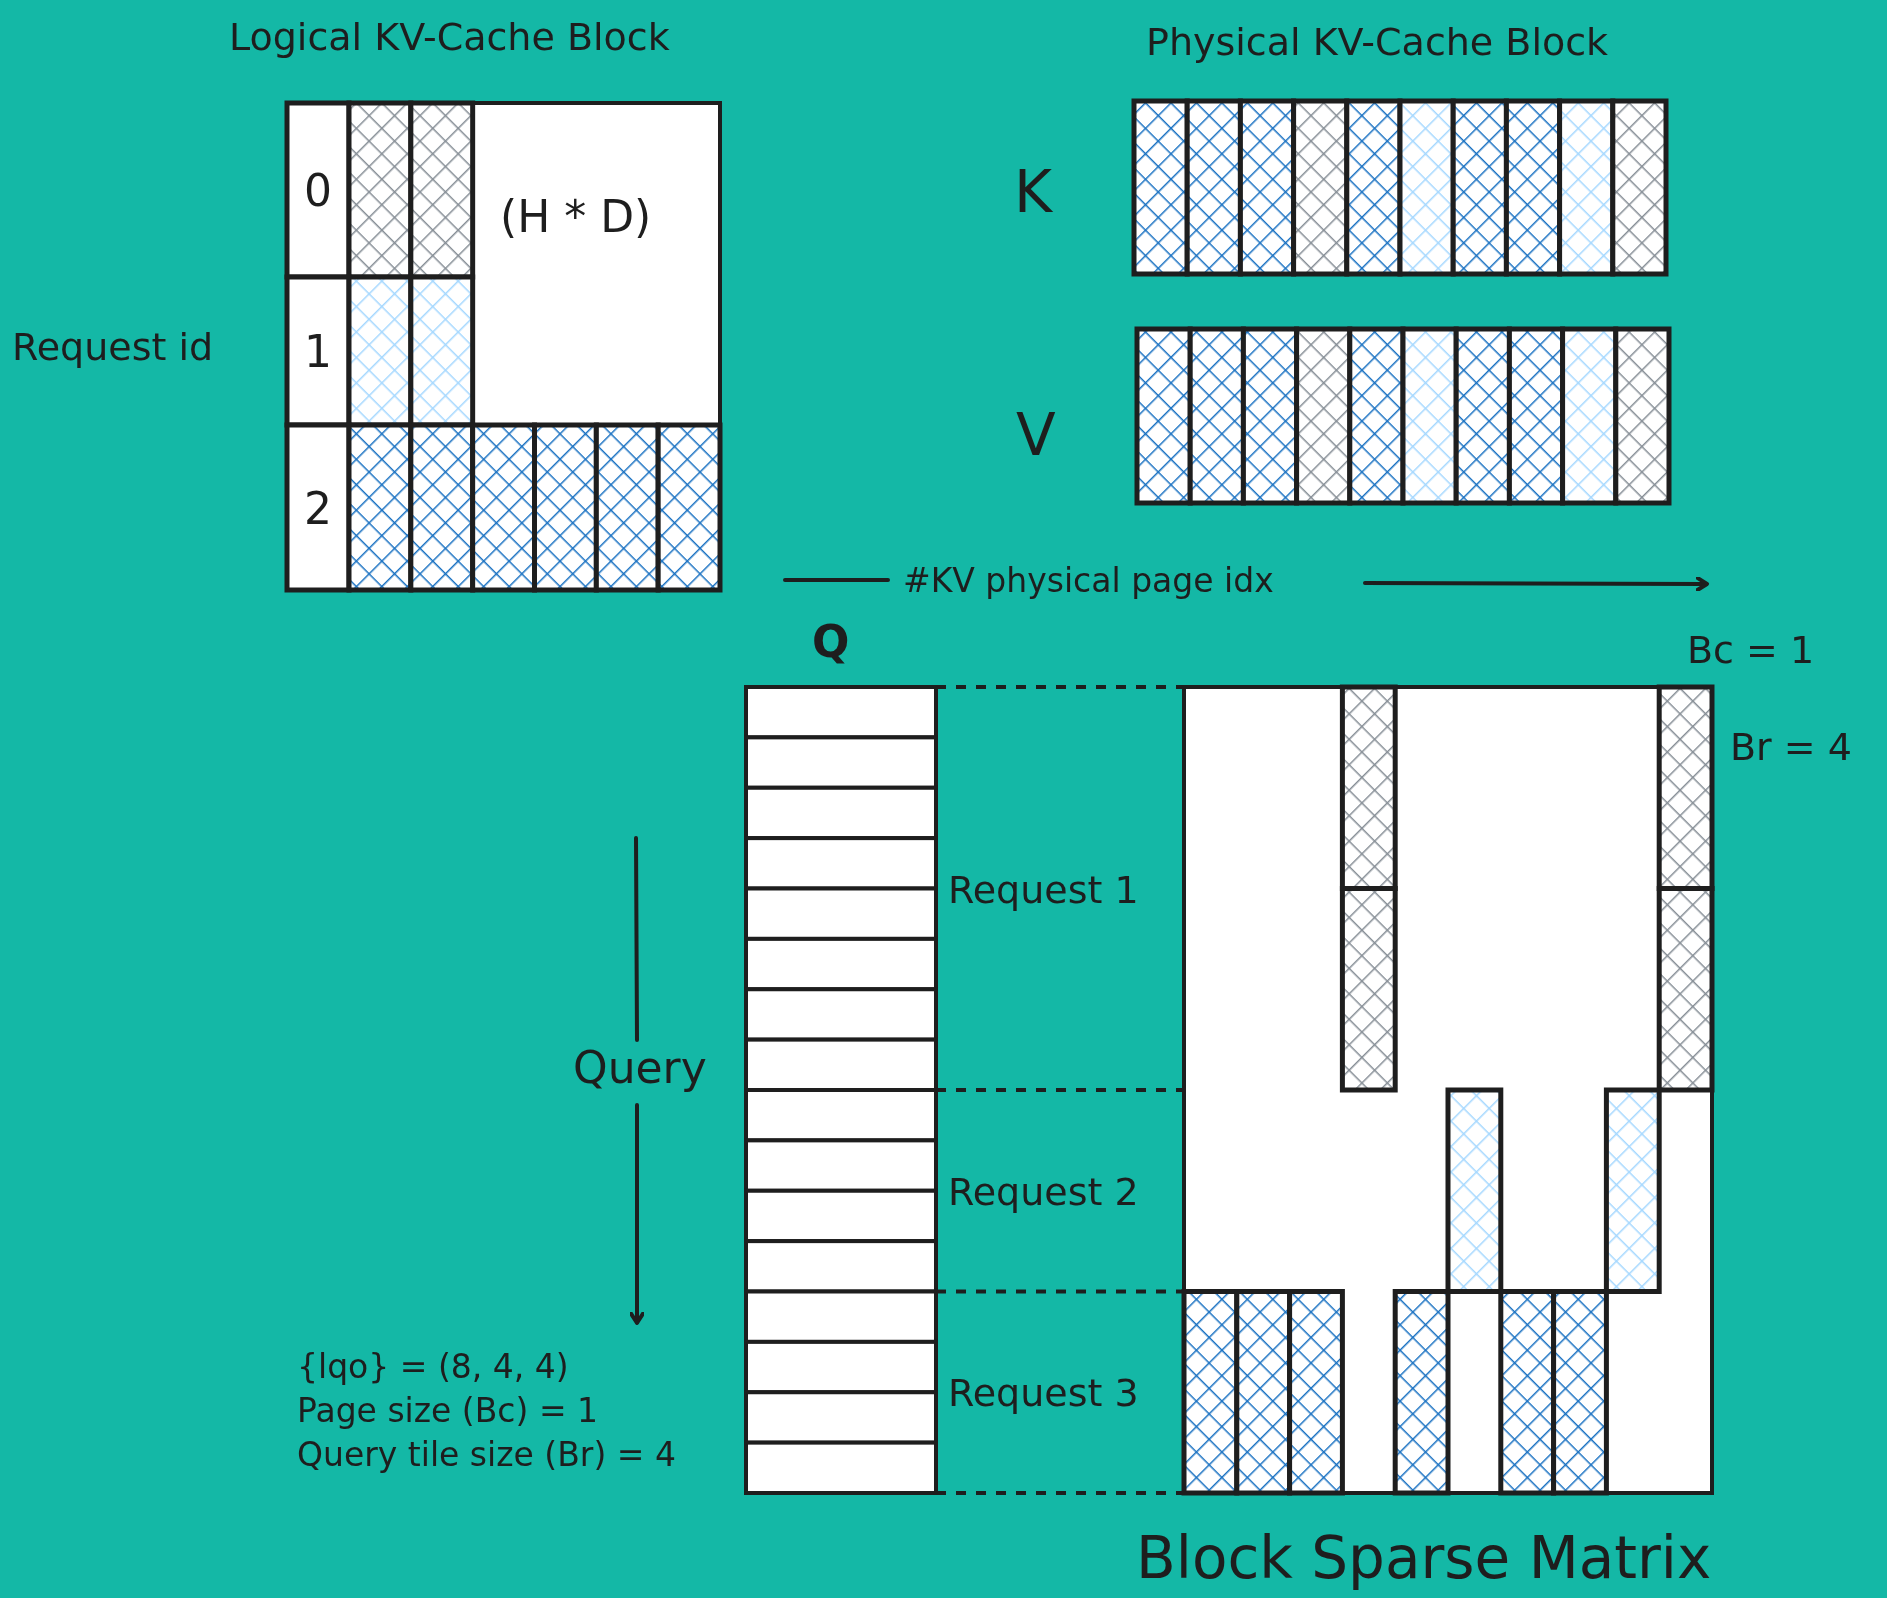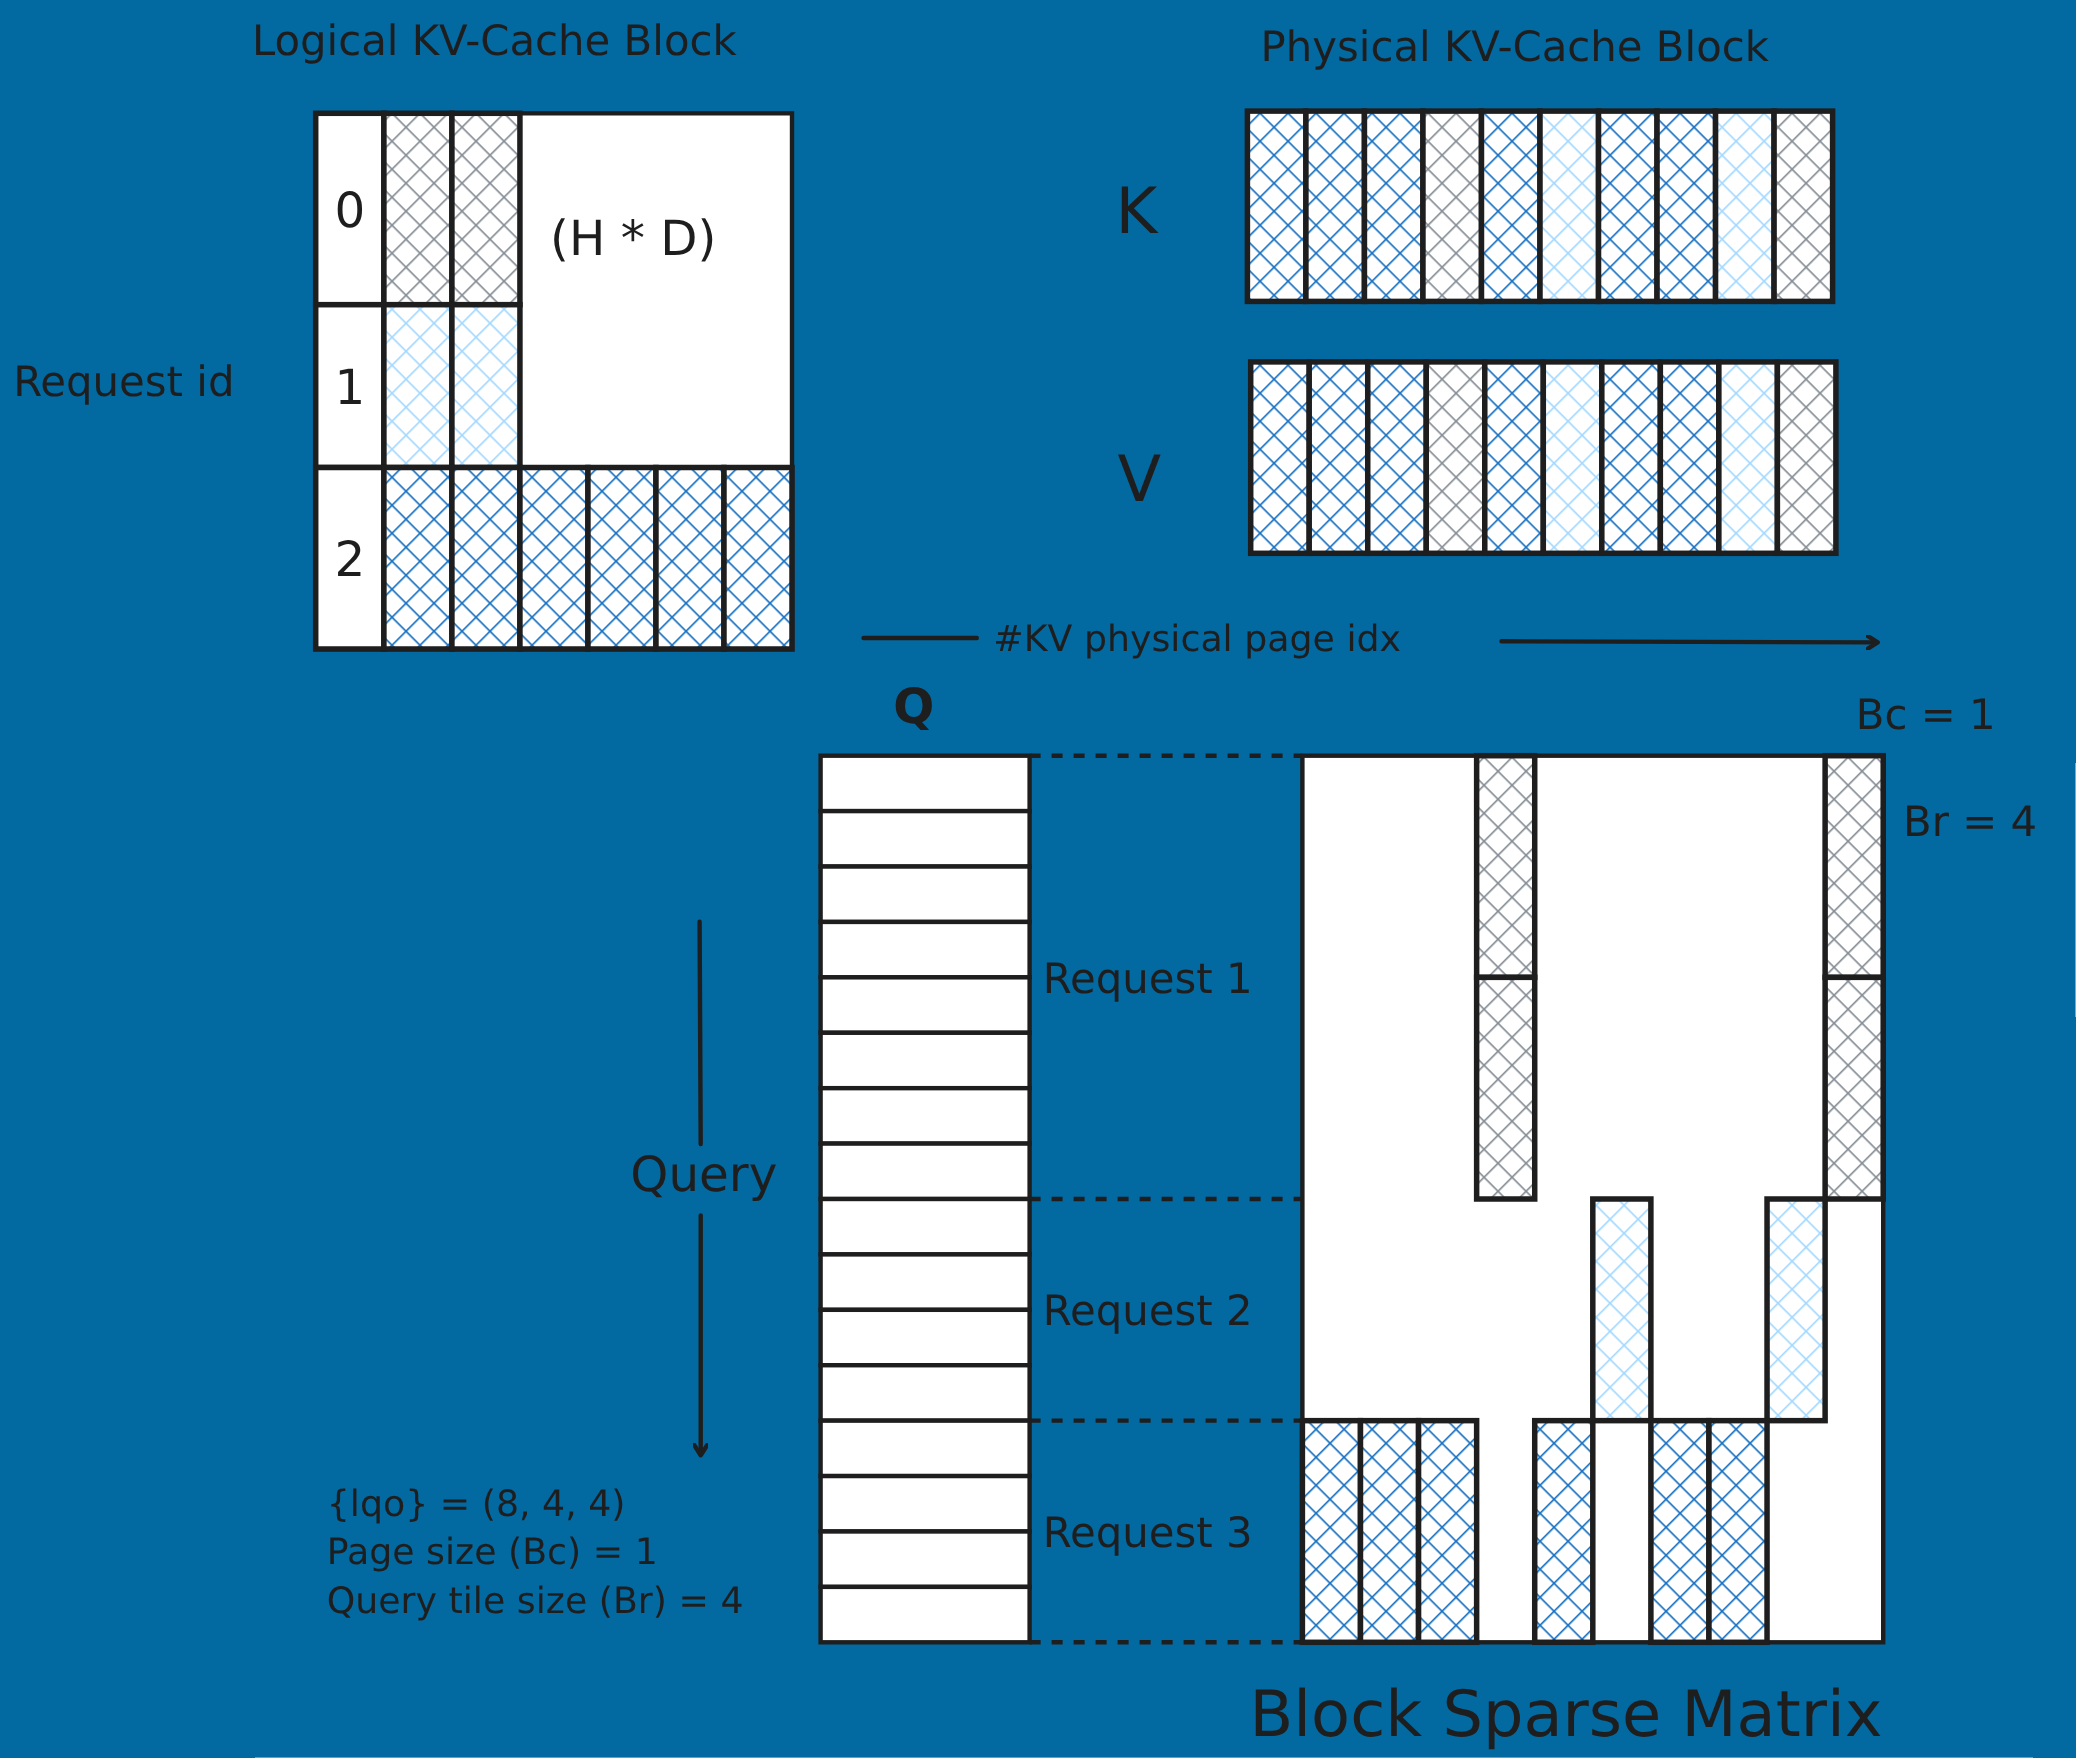--- a/index.html
+++ b/index.html
@@ -1,16 +1,16 @@
 <!DOCTYPE html>
 <html><head>
 <meta charset="utf-8">
 <style>
   html, body { margin: 0; padding: 0; background: #ffffff; }
-  #canvas { position: relative; width: 1887px; height: 1598px; background: #0369a1; overflow: hidden; }
+  #canvas { position: relative; width: 1887px; height: 1598px; background: #14b8a6; overflow: hidden; }
   svg#diagram { position: absolute; left: 0; top: 0; }
   .hand { font-family: "DejaVu Sans", sans-serif; fill: #1e1e1e; }
   .t40 { font-size: 38px; }
   .t44 { font-size: 44px; }
   .t34 { font-size: 33px; }
   .t56 { font-size: 58px; }
   .stroke { stroke: #1e1e1e; fill: none; stroke-linecap: round; stroke-linejoin: round; }
 </style>
 </head>
 <body>

